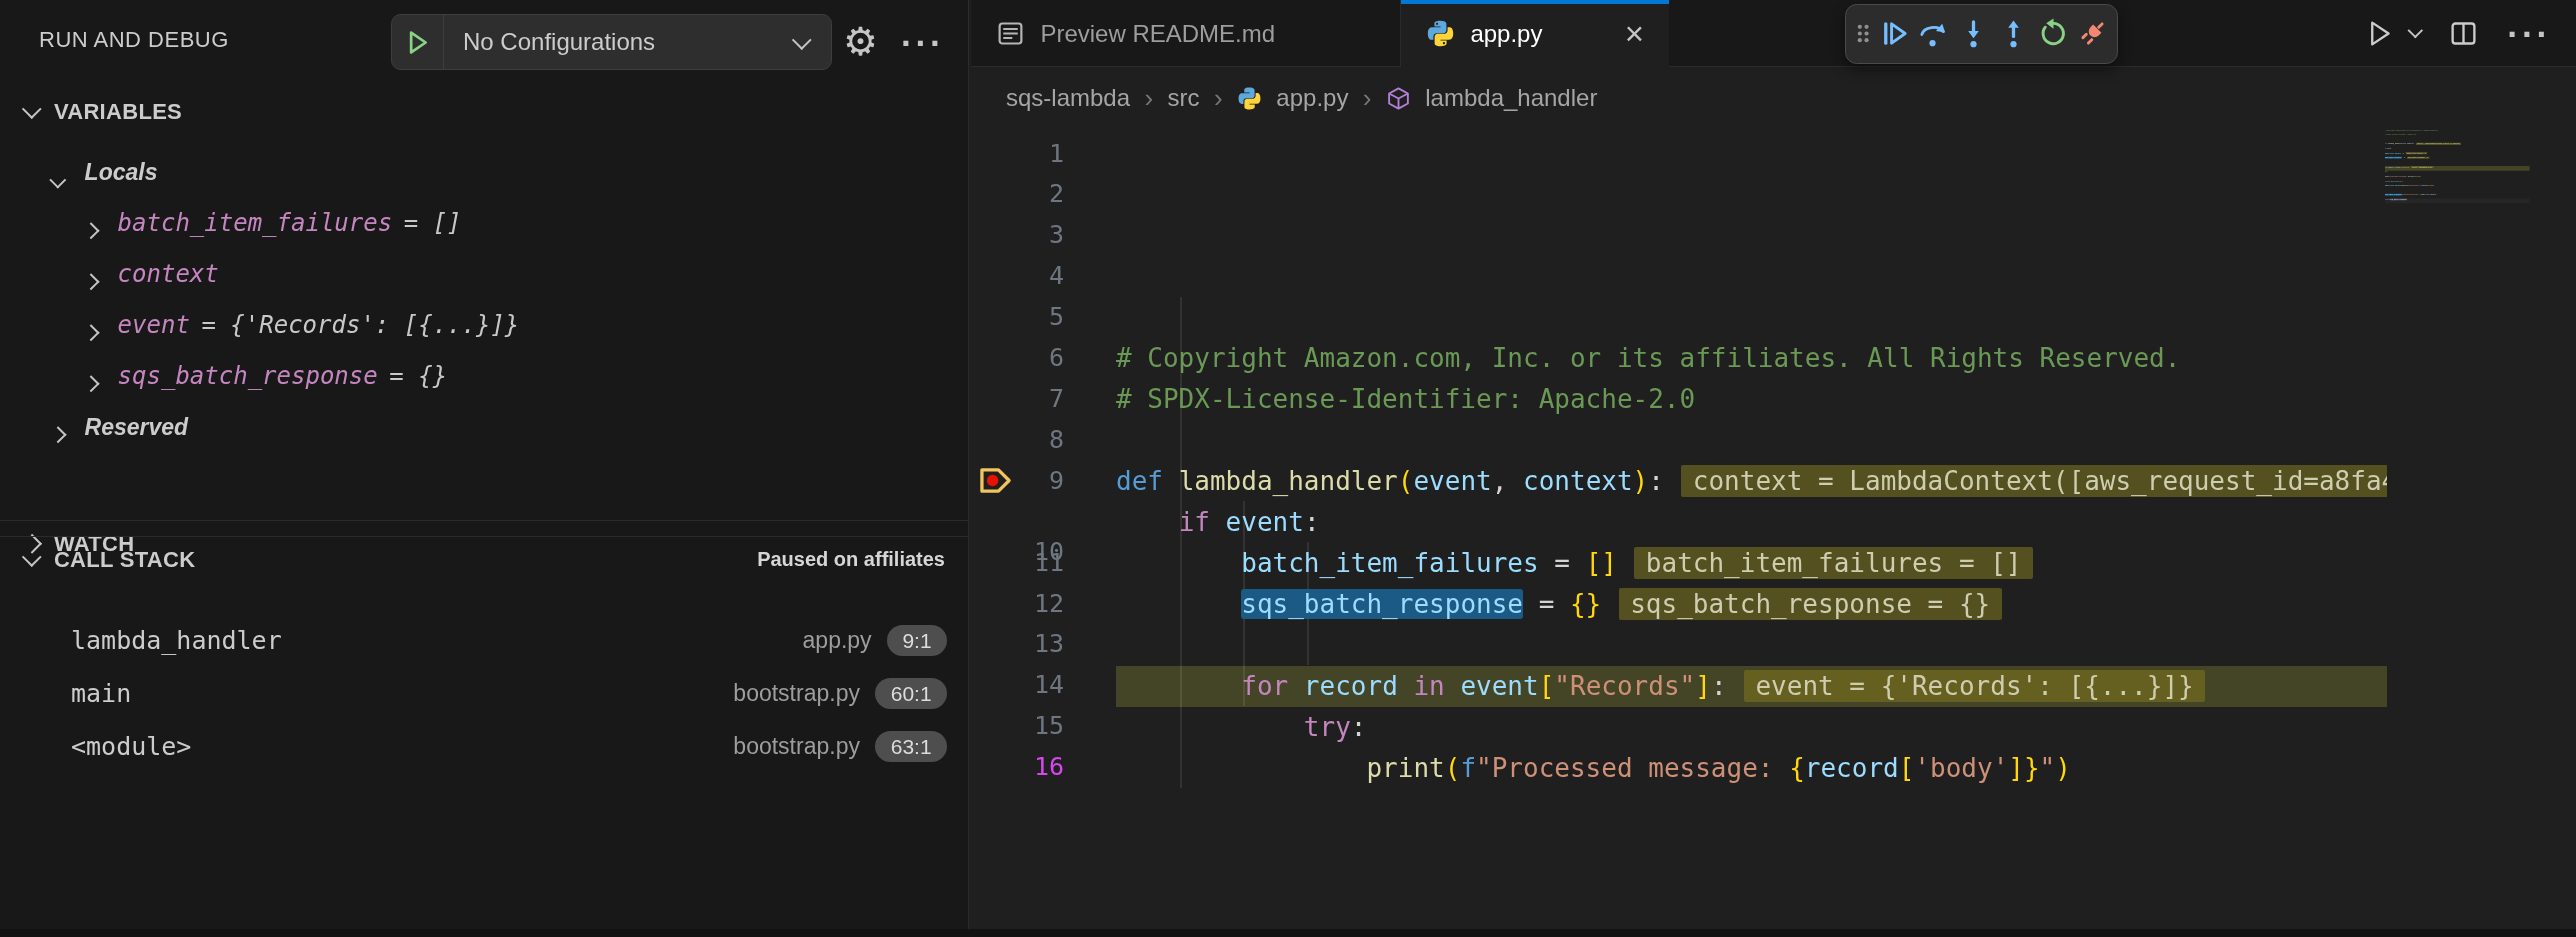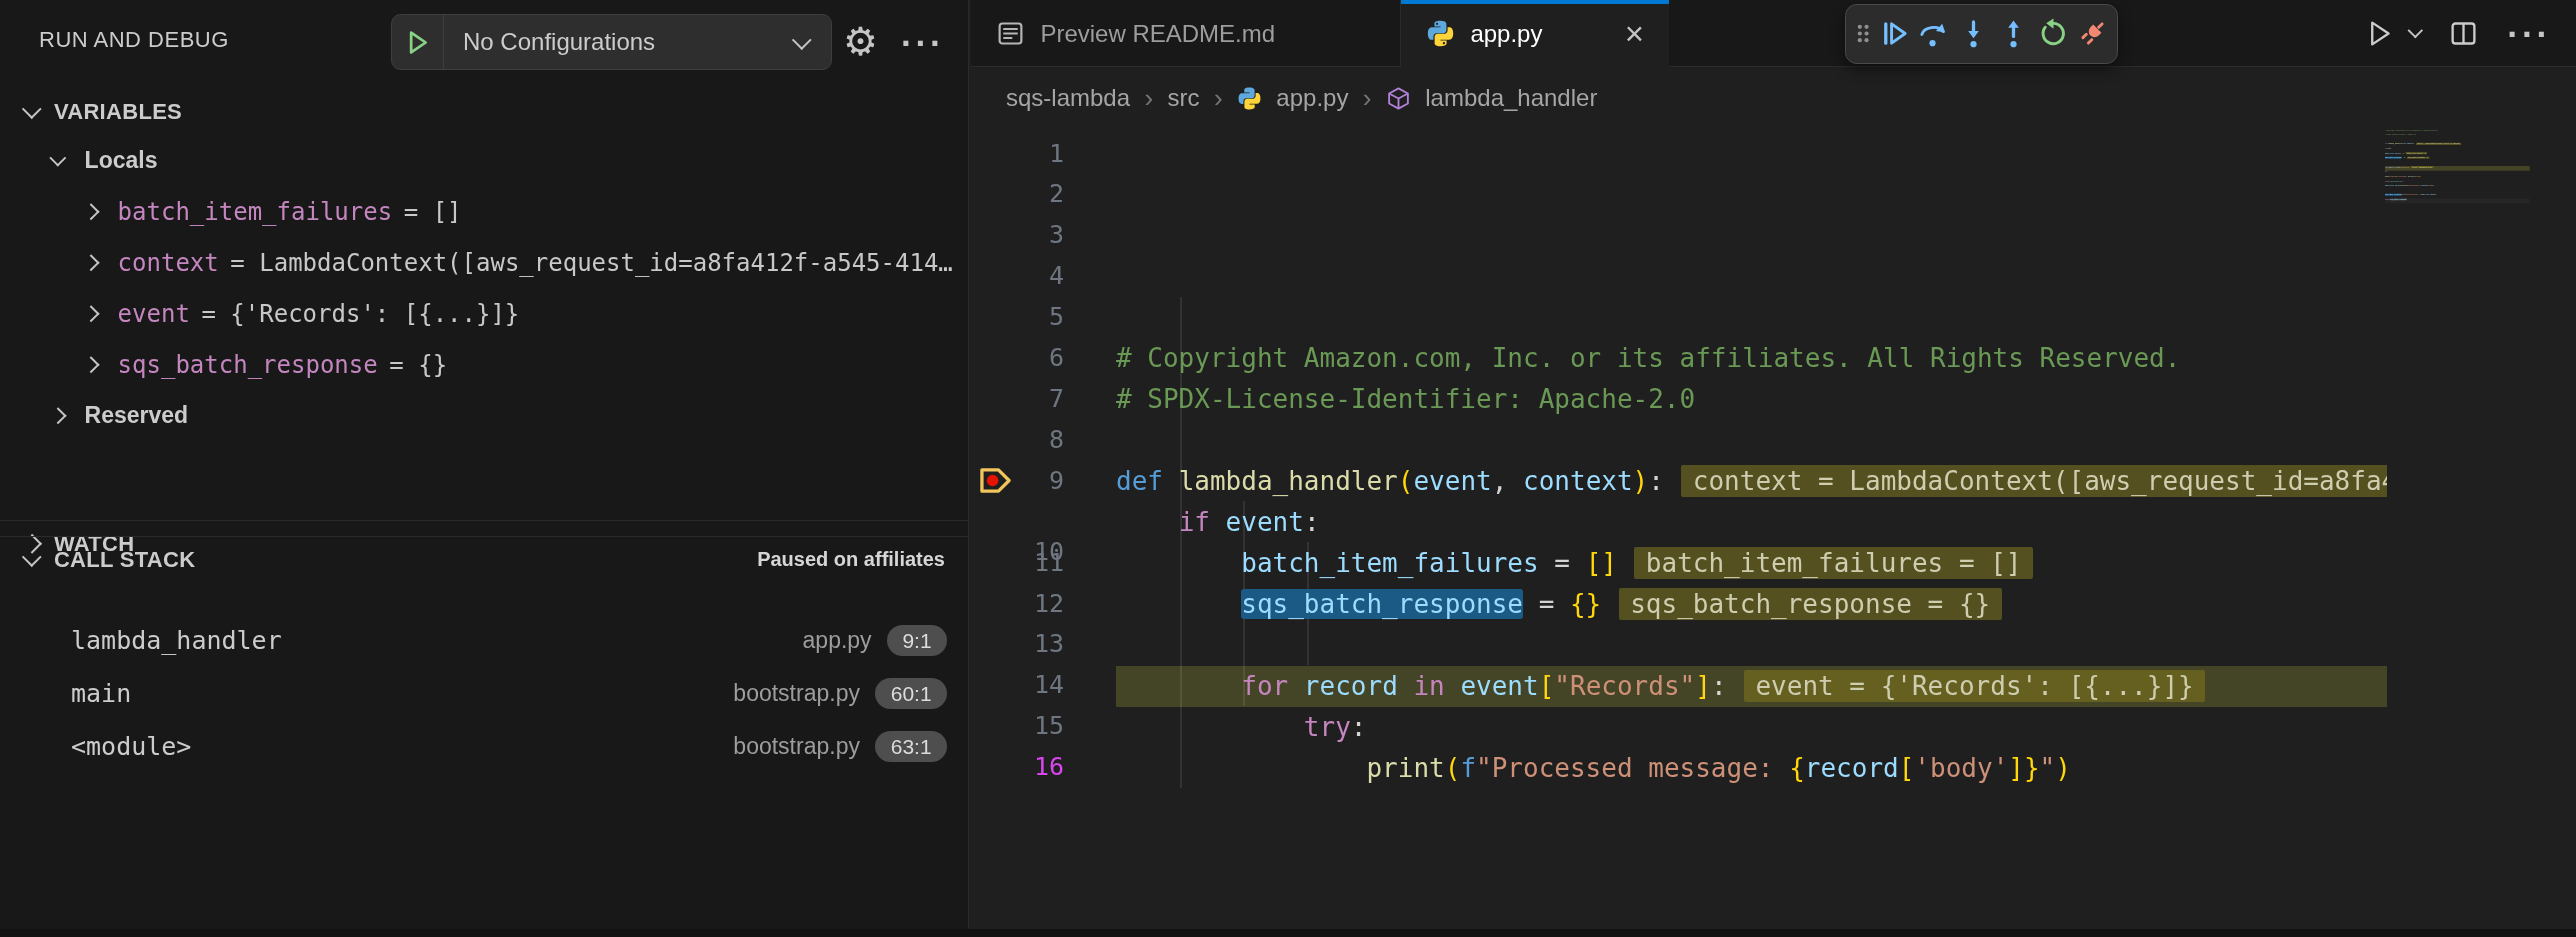--- a/index.html
+++ b/index.html
@@ -28,21 +28,21 @@
   .sb-dots { position:absolute; left:901px; top:25px; }
 
   .sec-row { position:absolute; left:0; width:100%; height:46px; display:flex; align-items:center;
     gap:15.4px; padding-left:25px; }
   .sec-row .label { font-size:22px; font-weight:bold; color:#cccccc; letter-spacing:0.3px; }
   .sec-var { top:89px; }
   .sec-watch { top:520px; border-top:1.9px solid #2b2b2b; }
   .sec-stack { top:536px; border-top:1.9px solid #2b2b2b; }
   .paused { position:absolute; right:23px; font-size:20px; font-weight:bold; color:#d6d6d6; }
 
-  .tree-row { position:absolute; width:100%; height:51px; display:flex; align-items:center; }
+  .tree-row { position:absolute; width:100%; height:51px; display:flex; align-items:flex-end;font-style:italic; }
   .tree-row .chev { width:11.6px; height:11.6px; border-width:2.4px; }
   .mono { font-family:"DejaVu Sans Mono", monospace; }
   .var-name { color:#c586c0; font-size:24px; white-space:pre; }
   .var-val { color:#c8c8c8; font-size:24px; white-space:pre; overflow:hidden; }
   .grp-label { font-size:23px; font-weight:bold; color:#cccccc; }
 
   .frame-row { position:absolute; width:100%; height:53px; display:flex; align-items:center; }
   .frame-name { position:absolute; left:71px; font-size:25px; color:#cccccc; }
   .frame-right { position:absolute; right:21px; display:flex; align-items:center; gap:15.4px; }
   .frame-file { font-size:23px; color:#9d9d9d; }
@@ -128,21 +128,20 @@
     </div>
 
     <div class="tree-row" style="top:186px;">
       <span class="chev right" style="margin-left:85px;"></span>
       <span class="mono var-name" style="margin-left:21px;">batch_item_failures</span>
       <span class="mono var-val" style="margin-left:11.6px;">= []</span>
     </div>
     <div class="tree-row" style="top:237px;">
       <span class="chev right" style="margin-left:85px;"></span>
       <span class="mono var-name" style="margin-left:21px;">context</span>
-      <span class="mono var-val" style="margin-left:11.6px;">= LambdaContext([aws_request_id=a8fa412f-a545-414…</span>
     </div>
     <div class="tree-row" style="top:288px;">
       <span class="chev right" style="margin-left:85px;"></span>
       <span class="mono var-name" style="margin-left:21px;">event</span>
       <span class="mono var-val" style="margin-left:11.6px;">= {'Records': [{...}]}</span>
     </div>
     <div class="tree-row" style="top:339px;">
       <span class="chev right" style="margin-left:85px;"></span>
       <span class="mono var-name" style="margin-left:21px;">sqs_batch_response</span>
       <span class="mono var-val" style="margin-left:11.6px;">= {}</span>

